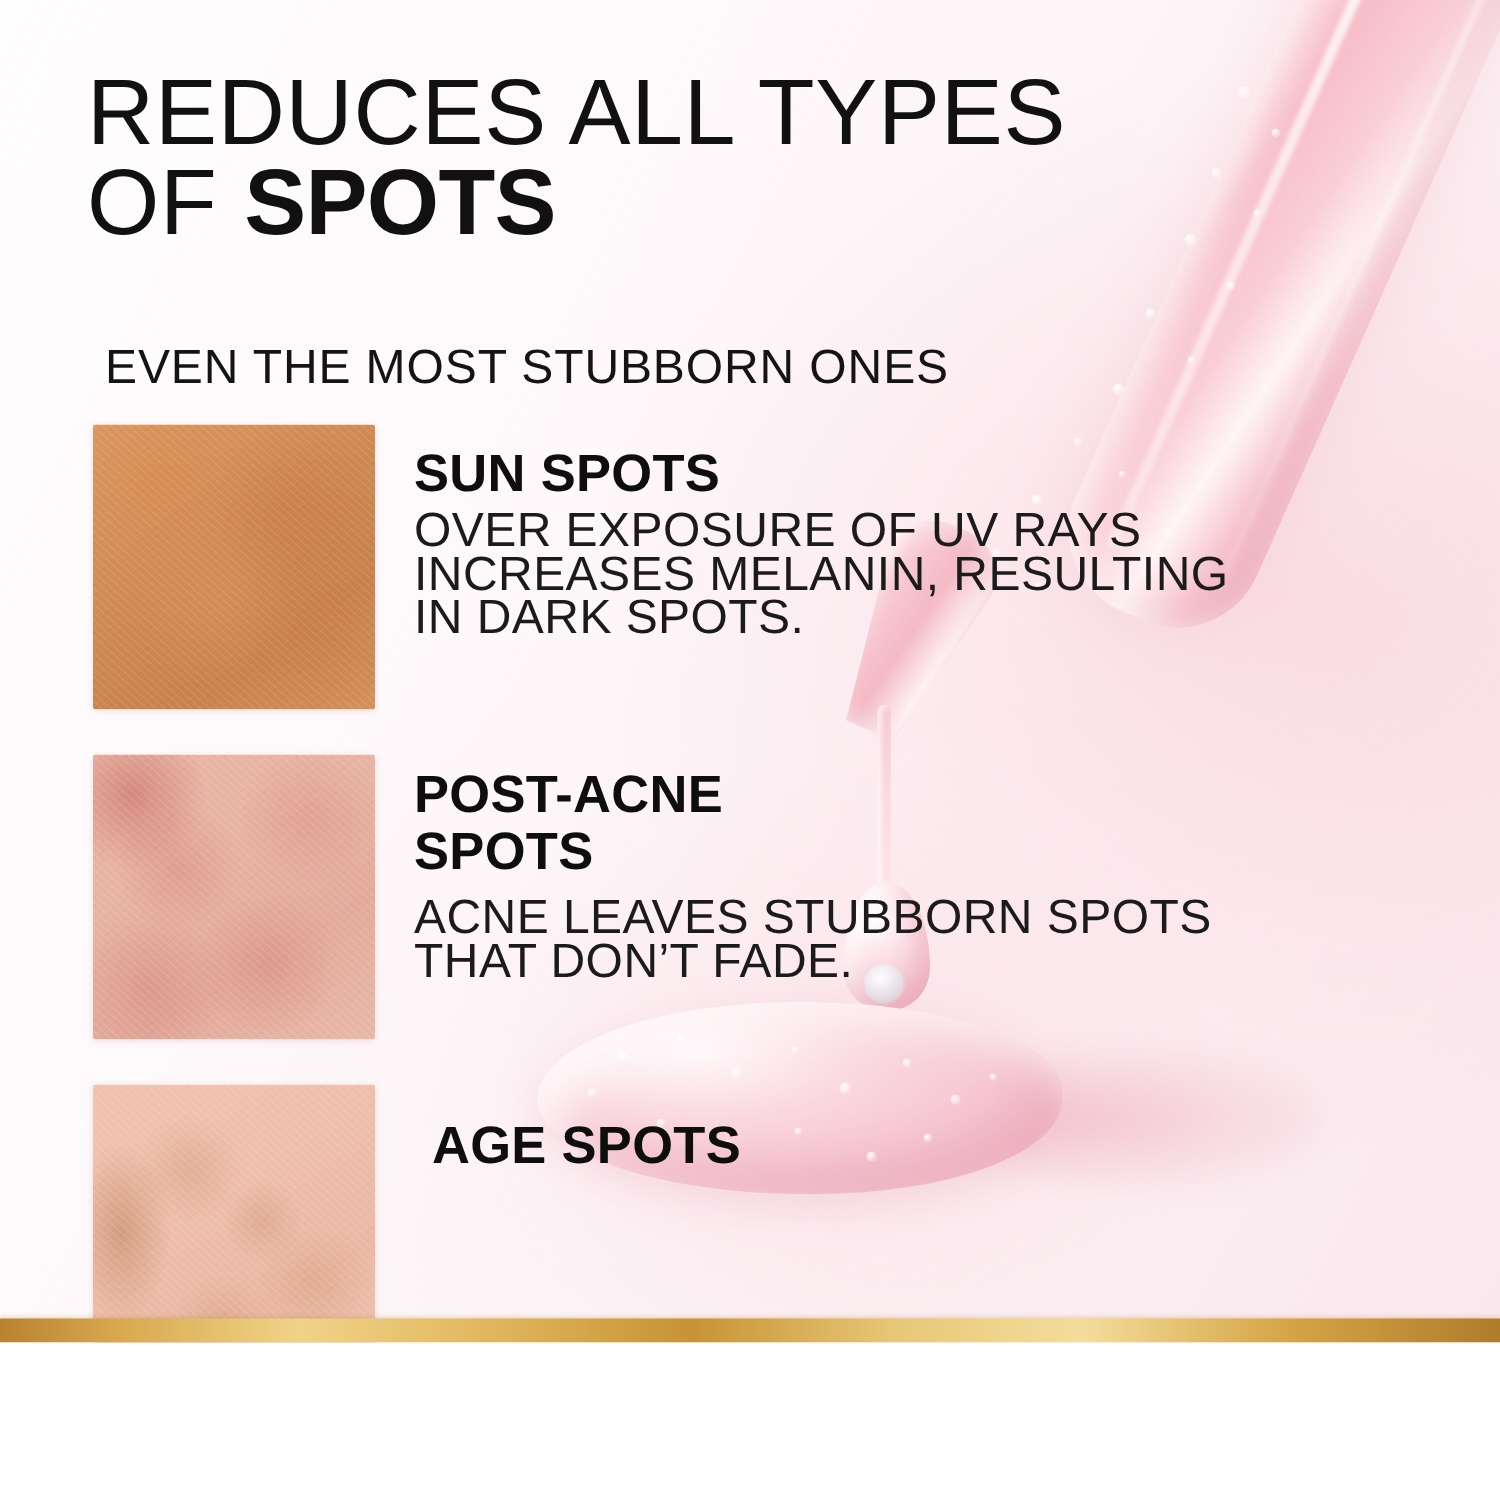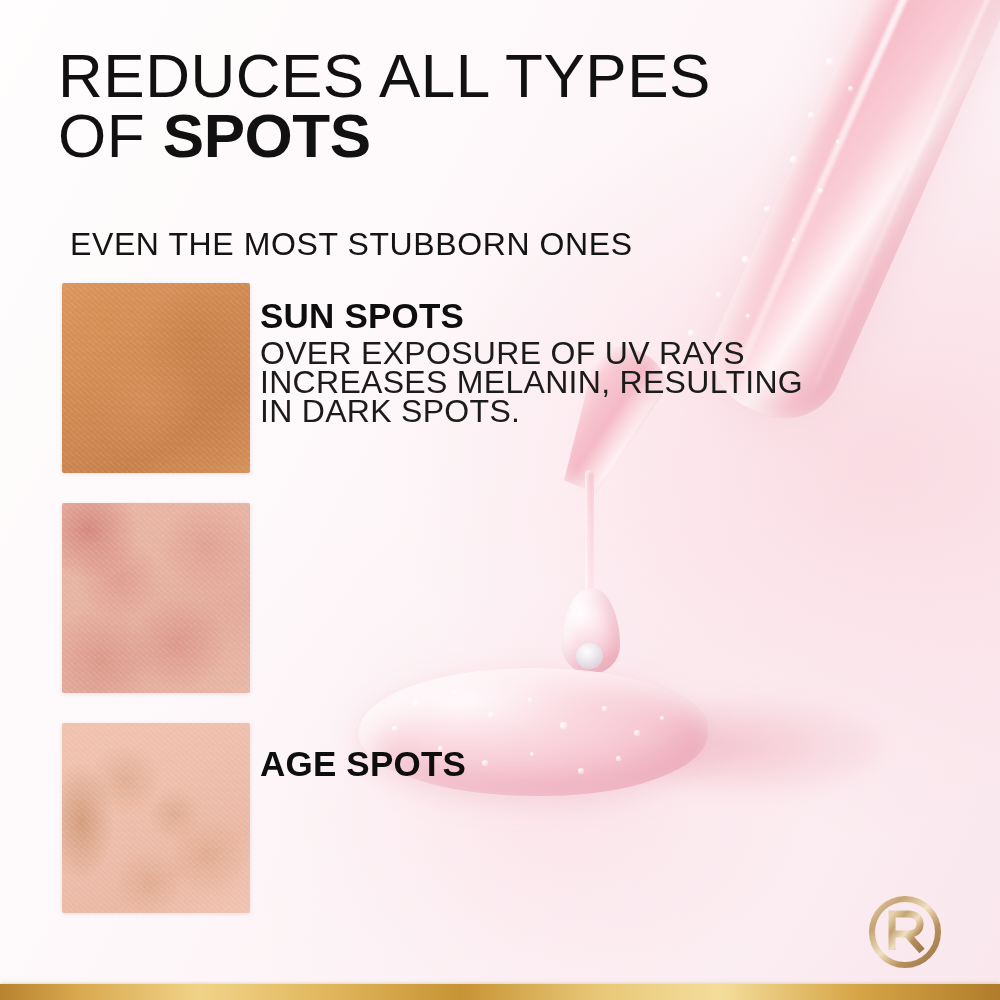--- a/index.html
+++ b/index.html
@@ -5,21 +5,21 @@
   * { margin:0; padding:0; box-sizing:border-box; }
 
   html, body {
     width:1000px; height:1000px;
     overflow:hidden;
     font-family:"Liberation Sans", sans-serif;
   }
 
   #canvas {
     position:relative;
-    width:1000px; height:1000px;
+    width:1000px; height:895px;
     background:
       radial-gradient(ellipse 680px 520px at 88% 46%, rgba(250,214,222,0.75) 0%, rgba(250,222,229,0.35) 45%, rgba(253,243,246,0) 72%),
       radial-gradient(ellipse 520px 420px at 56% 80%, rgba(250,219,226,0.55) 0%, rgba(252,238,242,0.2) 50%, rgba(253,245,247,0) 75%),
       linear-gradient(118deg, #fffdfd 0%, #fefafb 26%, #fdf4f7 55%, #fbeef2 78%, #f9e7ed 100%);
     overflow:hidden;
   }
 
   
 
   .photo-layer { position:absolute; inset:0; pointer-events:none; }
@@ -175,21 +175,21 @@
   }
 
   .spot-row {
     position:absolute;
     left:62px;
     display:flex;
     align-items:flex-start;
   }
   #row-sun       { top:283px; }
   #row-postacne  { top:503px; }
-  #row-age       { top:723px; }
+  #row-age       { top:723px;gap:12px; }
 
   .swatch {
     width:188px; height:190px;
     flex:0 0 188px;
     border-radius:2px;
     box-shadow:0 1px 4px rgba(190,150,155,0.25);
     position:relative;
     overflow:hidden;
   }
   
@@ -224,21 +224,21 @@
   
   .swatch::after {
     content:"";
     position:absolute; inset:0;
     background-image:
       repeating-linear-gradient(42deg, rgba(255,255,255,0.09) 0 1px, rgba(0,0,0,0) 1px 4px),
       repeating-linear-gradient(-38deg, rgba(120,70,40,0.07) 0 1px, rgba(0,0,0,0) 1px 5px);
     mix-blend-mode:overlay;
   }
 
-  .spot-text { margin-left:10px; padding-top:14px; }
+  .spot-text { margin-left:26px; padding-top:14px; }
 
   .spot-title {
     font-size:35px;
     font-weight:800;
     letter-spacing:0.2px;
     color:#0e0e0e;
     line-height:38px;
     text-transform:uppercase;
     white-space:pre-line;
   }
@@ -333,20 +333,26 @@
     <div class="spot-text">
       <div class="spot-title">SUN SPOTS</div>
       <div class="spot-desc">OVER EXPOSURE OF UV RAYS
 INCREASES MELANIN, RESULTING
 IN DARK SPOTS.</div>
     </div>
   </div>
 
   <div class="spot-row" id="row-postacne">
     <div class="swatch postacne"></div>
+    <div class="spot-text">
+      <div class="spot-title">POST-ACNE
+SPOTS</div>
+      <div class="spot-desc">ACNE LEAVES STUBBORN SPOTS
+THAT DON’T FADE.</div>
+    </div>
   </div>
 
   <div class="spot-row" id="row-age">
     <div class="swatch age"></div>
     <div class="spot-text">
       <div class="spot-title">AGE SPOTS</div>
     </div>
   </div>
 
   <div class="logo">

